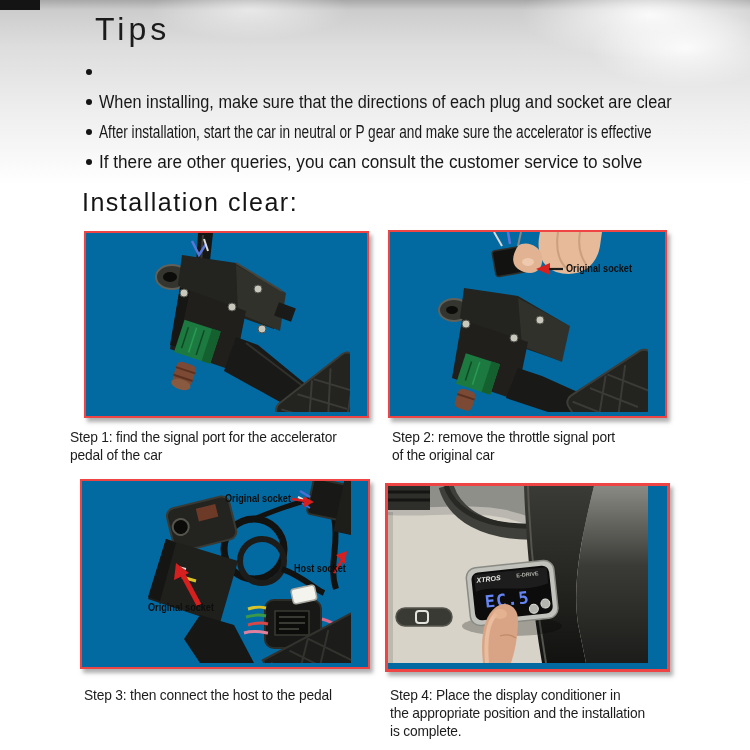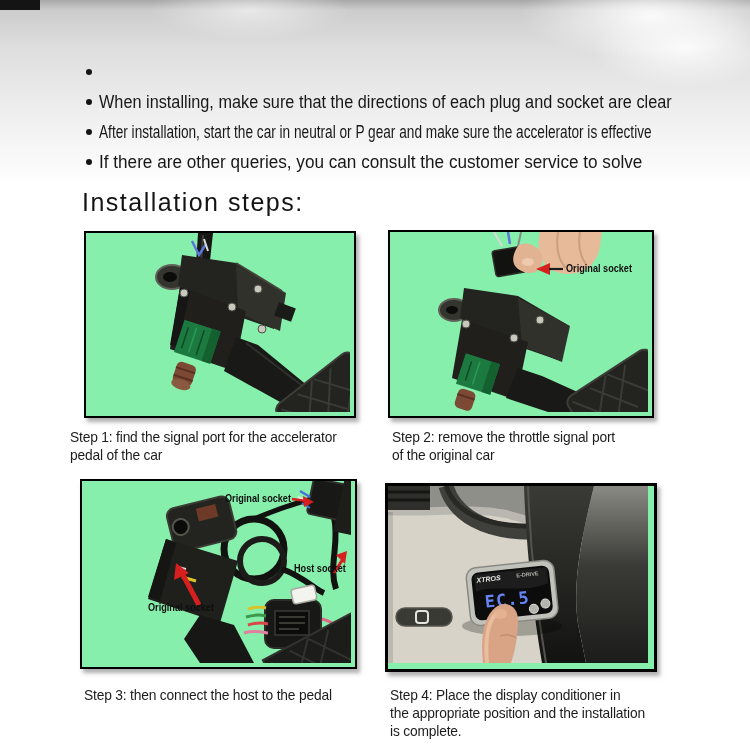--- a/index.html
+++ b/index.html
@@ -28,22 +28,22 @@
   .tips-list{position:absolute;left:86px;top:57px;margin:0;padding:0;list-style:none;}
   .tips-list li{display:flex;align-items:center;height:30px;font-size:17.5px;
                 color:#181818;white-space:nowrap;}
   .dot{width:6px;height:6px;border-radius:50%;background:#141414;margin-right:7px;flex:none;}
   .tip-text{display:inline-block;transform-origin:left center;}
   .tips-list li:nth-child(2) .tip-text{transform:scaleX(.93);}
   .tips-list li:nth-child(3) .tip-text{transform:scaleX(.78);}
   .tips-list li:nth-child(4) .tip-text{transform:scaleX(.98);}
 
   
-  .panel{position:absolute;background:#86efac;border:2px solid #000000;overflow:hidden;
-         box-shadow:3px 4px 4px rgba(110,110,110,.55);}
+  .panel{position:absolute;background:#0369a1;border:2px solid #ef4444;overflow:hidden;
+         box-shadow:3px 4px 4px rgba(110,110,110,.55);padding-left:13px;}
   #panel1{left:84px;top:231px;width:268px;height:183px;}
   #panel2{left:388px;top:230px;width:262px;height:184px;}
   #panel3{left:80px;top:479px;width:273px;height:186px;}
   #panel4{left:385px;top:483px;width:266px;height:183px;border-width:3px;}
   .panel svg{position:absolute;left:0;top:0;}
 
   .photo-label{position:absolute;font-size:10.5px;color:#0e0e0e;white-space:nowrap;
                transform:scaleX(.87);transform-origin:left top;z-index:3;font-weight:600;}
   #label-s2{left:176px;top:30px;}
   #label-s3-top{left:143px;top:11px;}
@@ -64,40 +64,41 @@
 
 <div class="canvas">
 
   <div class="hero">
     <div class="hero-blob blob1"></div>
     <div class="hero-blob blob2"></div>
     <div class="hero-blob blob3"></div>
   </div>
   <div class="corner-chip"></div>
 
+  <div class="tips-title">Tips</div>
 
   <ul class="tips-list">
     <li>
       <span class="dot"></span>
     </li>
     <li>
       <span class="dot"></span>
       <span class="tip-text">When installing, make sure that the directions of each plug and socket are clear</span>
     </li>
     <li>
       <span class="dot"></span>
       <span class="tip-text">After installation, start the car in neutral or P gear and make sure the accelerator is effective</span>
     </li>
     <li>
       <span class="dot"></span>
       <span class="tip-text">If there are other queries, you can consult the customer service to solve</span>
     </li>
   </ul>
 
-  <div class="steps-title">Installation steps:</div>
+  <div class="steps-title">Installation clear:</div>
 
   <div class="panel" id="panel1">
     <svg width="264" height="179" viewBox="0 0 264 179">
 
       <path d="M112,0 L127,0 L122,46 Q117,51 109,47 Z" fill="#161614"></path>
       <line x1="117" y1="2" x2="114" y2="44" stroke="#3a3a36" stroke-width="2"></line>
 
       <polyline points="106,8 113,22 120,11" fill="none" stroke="#5a77d8" stroke-width="2.5"></polyline>
       <polyline points="118,6 122,18" fill="none" stroke="#dcdcdc" stroke-width="2"></polyline>
 

